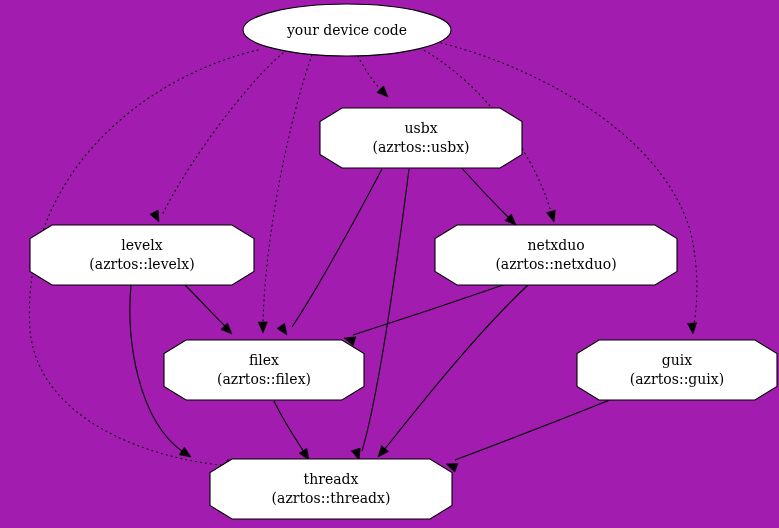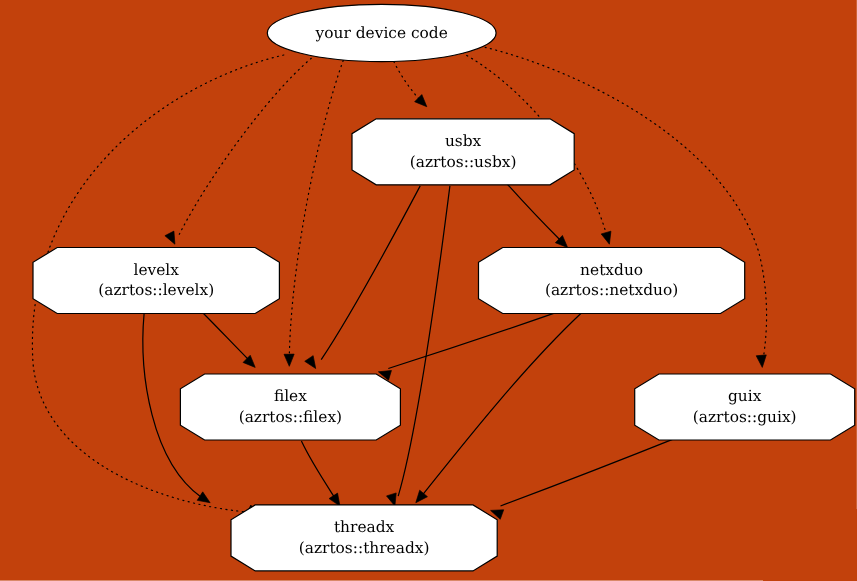--- a/index.html
+++ b/index.html
@@ -8,21 +8,21 @@
     padding: 0;
     background: #ffffff;
   }
   body {
     font-family: "DejaVu Serif", serif;
   }
   #canvas-wrap {
     position: relative;
     width: 779px;
     height: 528px;
-    background: #c2410c;
+    background: #a21caf;
     overflow: hidden;
   }
   svg#graph {
     display: block;
     width: 779px;
     height: 528px;
   }
   .node-shape {
     fill: #ffffff;
     stroke: #000000;

